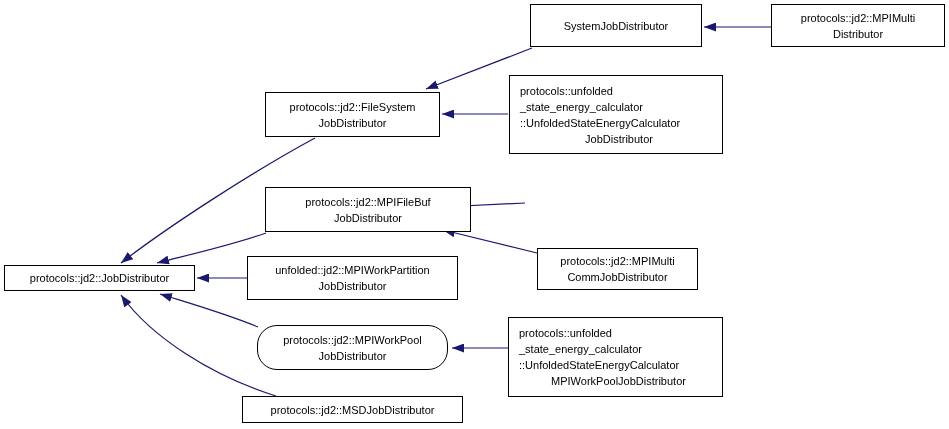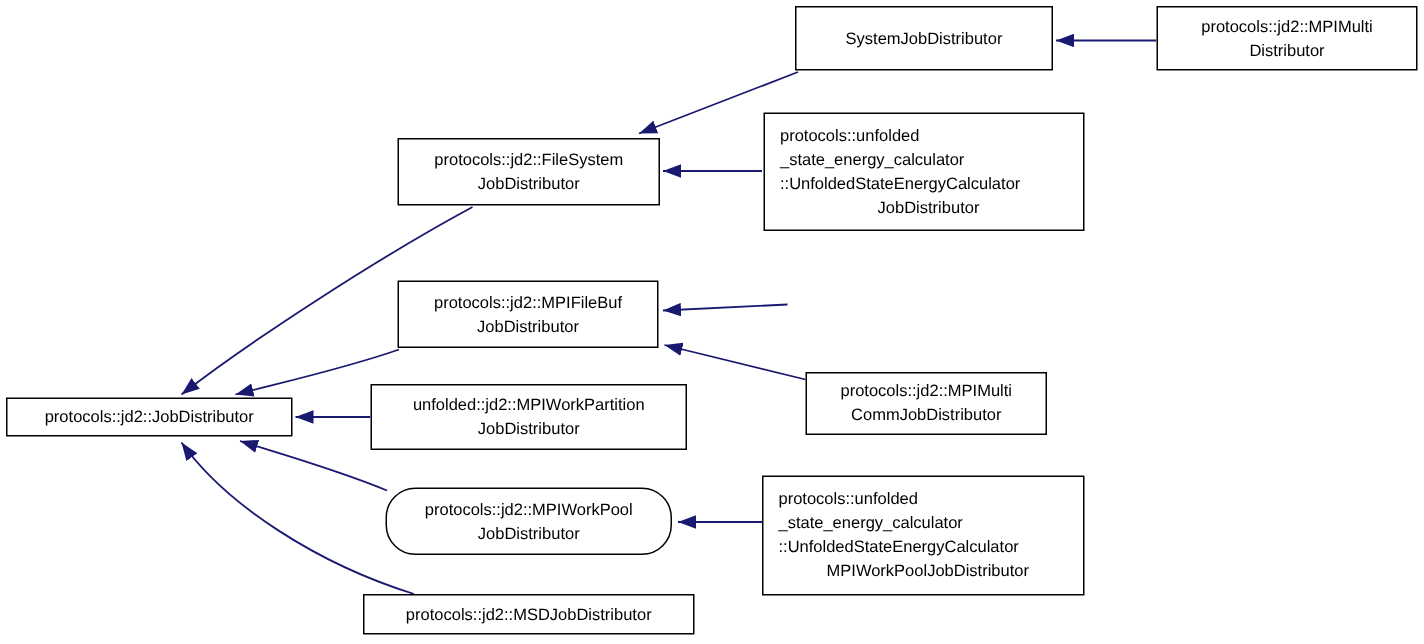--- a/index.html
+++ b/index.html
@@ -96,21 +96,21 @@
     <div class="line">Distributor</div>
   </div>
 
   <div class="node align-left" style="left:509px; top:75px; width:214px; height:79px;">
     <div class="line">protocols::unfolded</div>
     <div class="line">_state_energy_calculator</div>
     <div class="line">::UnfoldedStateEnergyCalculator</div>
     <div class="line center">JobDistributor</div>
   </div>
 
-  <div class="node" style="left:265px; top:187px; width:174px; height:45px;">
+  <div class="node" style="left:265px; top:187px; width:206px; height:45px;">
     <div class="line">protocols::jd2::MPIFileBuf</div>
     <div class="line">JobDistributor</div>
   </div>
 
 
   <div class="node" style="left:537px; top:248px; width:161px; height:42px;">
     <div class="line">protocols::jd2::MPIMulti</div>
     <div class="line">CommJobDistributor</div>
   </div>
 

